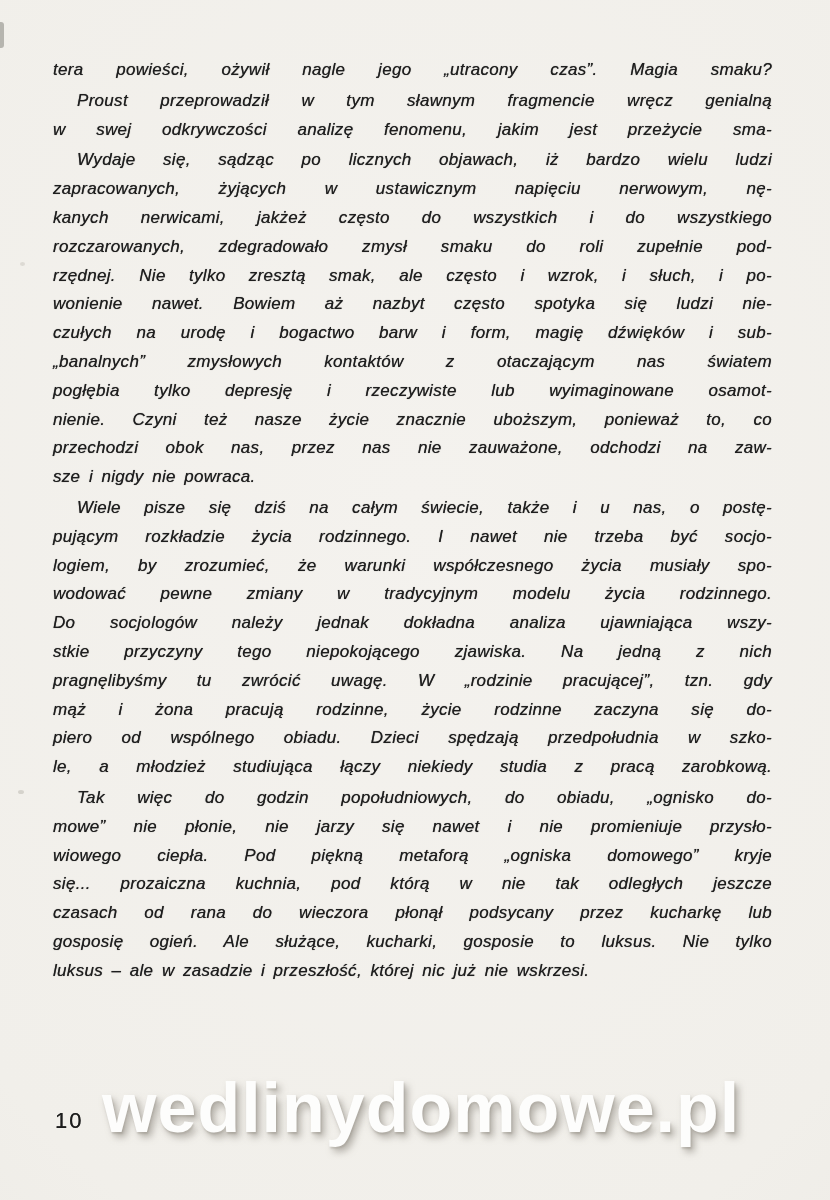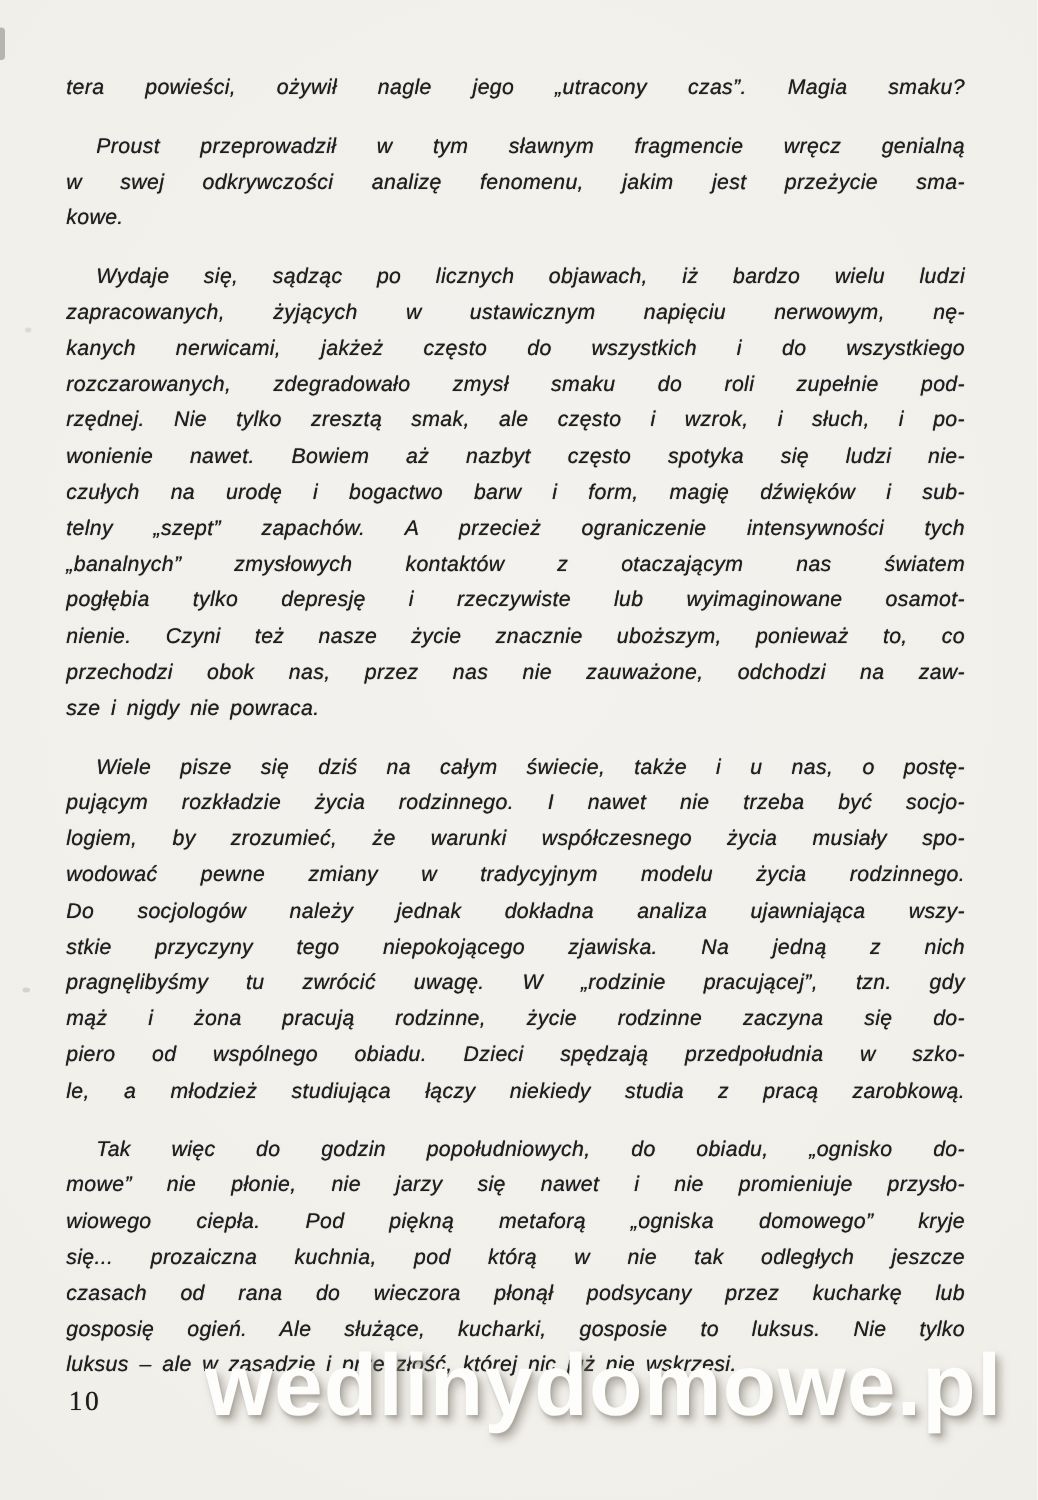--- a/index.html
+++ b/index.html
@@ -37,47 +37,46 @@
     text-align-last: justify;
     text-shadow: 0 0 0.7px rgba(25,25,25,0.85);
     white-space: normal;
   }
   .text-line.noj {
     text-align: left;
     text-align-last: left;
   }
   .text-line.indent {
     text-indent: 24px;
-    margin-top: 18px;
+    margin-top: 2px;
   }
   .page-number {
     position: absolute;
     left: 55px;
     top: 1108px;
-    font-family: Liberation Serif, serif;
+    font-family: Liberation Sans, sans-serif;
     font-size: 22px;
     letter-spacing: 2px;
     color: #1c1c1c;
     text-shadow: 0 0 0.6px rgba(20,20,20,0.8);
   }
   .watermark {
     position: absolute;
     left: 102px;
     top: 1068px;
     width: 700px;
     font-family: "Liberation Sans", sans-serif;
     font-weight: bold;
     font-style: normal;
     font-size: 70px;
     letter-spacing: 1px;
     color: #fdfdfc;
     text-shadow: 4px 5px 7px rgba(130,124,114,0.55), 1px 2px 2px rgba(140,134,124,0.35);
     white-space: nowrap;
     pointer-events: none;
-    text-align: right;
   }
   .artifact-edge {
     position: absolute;
     left: 0;
     top: 22px;
     width: 4px;
     height: 26px;
     background: #97958f;
     opacity: 0.65;
     border-radius: 0 3px 3px 0;
@@ -109,29 +108,27 @@
 <div class="page">
 
   <div class="artifact-edge"></div>
   <div class="artifact-dot-1"></div>
   <div class="artifact-dot-2"></div>
 
   <div class="text-block">
       <div class="text-line">tera powieści, ożywił nagle jego „utracony czas”. Magia smaku?</div>
       <div class="text-line indent">Proust przeprowadził w tym sławnym fragmencie wręcz genialną</div>
       <div class="text-line">w swej odkrywczości analizę fenomenu, jakim jest przeżycie sma-</div>
-      <div class="text-line noj">kowe.</div>
       <div class="text-line indent">Wydaje się, sądząc po licznych objawach, iż bardzo wielu ludzi</div>
       <div class="text-line">zapracowanych, żyjących w ustawicznym napięciu nerwowym, nę-</div>
       <div class="text-line">kanych nerwicami, jakżeż często do wszystkich i do wszystkiego</div>
       <div class="text-line">rozczarowanych, zdegradowało zmysł smaku do roli zupełnie pod-</div>
       <div class="text-line">rzędnej. Nie tylko zresztą smak, ale często i wzrok, i słuch, i po-</div>
       <div class="text-line">wonienie nawet. Bowiem aż nazbyt często spotyka się ludzi nie-</div>
       <div class="text-line">czułych na urodę i bogactwo barw i form, magię dźwięków i sub-</div>
-      <div class="text-line">telny „szept” zapachów. A przecież ograniczenie intensywności tych</div>
       <div class="text-line">„banalnych” zmysłowych kontaktów z otaczającym nas światem</div>
       <div class="text-line">pogłębia tylko depresję i rzeczywiste lub wyimaginowane osamot-</div>
       <div class="text-line">nienie. Czyni też nasze życie znacznie uboższym, ponieważ to, co</div>
       <div class="text-line">przechodzi obok nas, przez nas nie zauważone, odchodzi na zaw-</div>
       <div class="text-line noj">sze i nigdy nie powraca.</div>
       <div class="text-line indent">Wiele pisze się dziś na całym świecie, także i u nas, o postę-</div>
       <div class="text-line">pującym rozkładzie życia rodzinnego. I nawet nie trzeba być socjo-</div>
       <div class="text-line">logiem, by zrozumieć, że warunki współczesnego życia musiały spo-</div>
       <div class="text-line">wodować pewne zmiany w tradycyjnym modelu życia rodzinnego.</div>
       <div class="text-line">Do socjologów należy jednak dokładna analiza ujawniająca wszy-</div>

